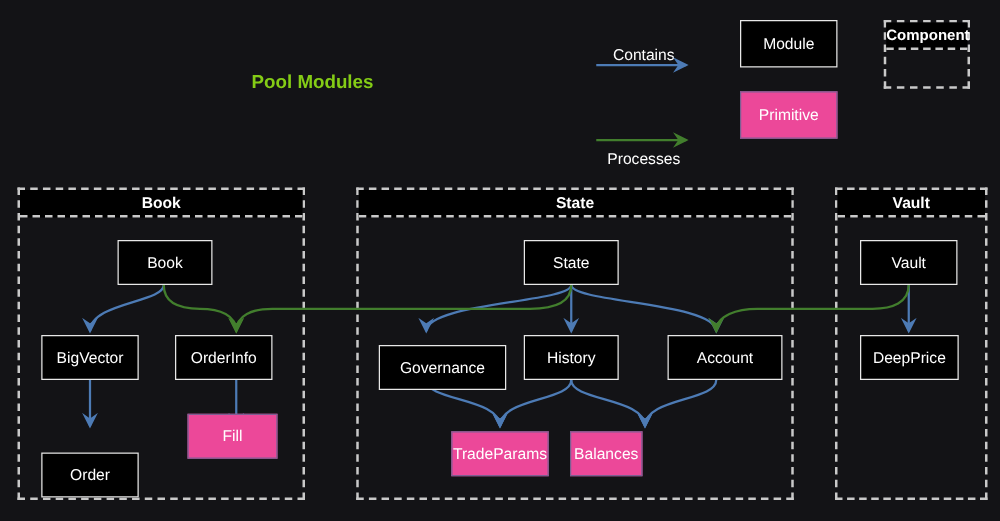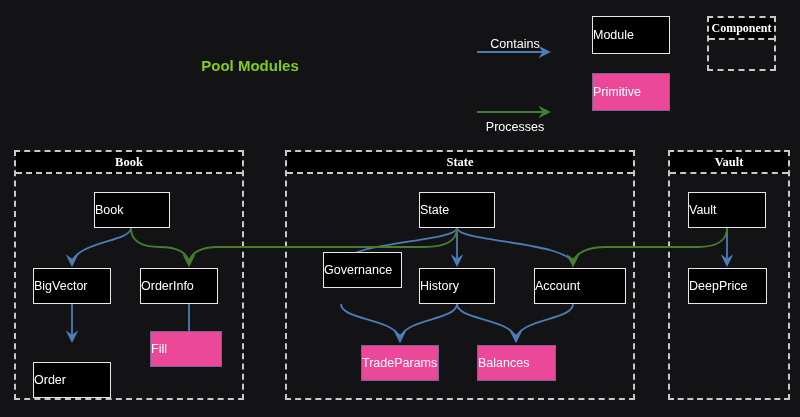--- a/index.html
+++ b/index.html
@@ -15,34 +15,33 @@
     color:#84cc16; font-weight:bold; font-size:15px; text-align:center;
   }
   .legend-label {
     position:absolute; width:80px; text-align:center;
     color:#ffffff; font-size:12.5px;
   }
   .container {
     position:absolute;
     border:2px dashed #c9c9c9;
     box-sizing:border-box;
-    font-family:Liberation Serif, serif;
   }
   .container-header {
     background:#000000;
     border-bottom:2px dashed #c9c9c9;
     height:20px; line-height:20px;
     text-align:center; color:#ffffff;
     font-weight:bold; font-size:12.5px;
   }
   .node {
     position:absolute; height:36px; box-sizing:border-box;
     background:#000000; border:1.5px solid #e8e8e8;
     color:#ffffff; font-size:12.5px;
-    display:flex; align-items:center; justify-content:flex-start;
+    display:flex; align-items:center; justify-content:center;
     z-index:3;
   }
   .node.primitive {
     background:#ec4899;
     border-color:#7d5f93;
   }
   #edge-layer { position:absolute; left:0; top:0; z-index:2; }
   .edge { fill:none; stroke-width:1.8px; }
   .edge.contains { stroke:#4d7bb5; }
   .edge.processes { stroke:#427e2d; }
@@ -119,33 +118,33 @@
 <div class="node" style="left:33px; top:362px; width:78px;">
   <span>Order</span>
 </div>
 <div class="node primitive" style="left:150px; top:331px; width:72px;">
   <span>Fill</span>
 </div>
 
 <div class="node" style="left:419px; top:192px; width:76px;">
   <span>State</span>
 </div>
-<div class="node" style="left:303px; top:252px; width:79px;margin-left:20px;">
+<div class="node" style="left:303px; top:276px; width:102px;">
   <span>Governance</span>
 </div>
 <div class="node" style="left:419px; top:268px; width:76px;">
   <span>History</span>
 </div>
 <div class="node" style="left:534px; top:268px; width:92px;">
   <span>Account</span>
 </div>
 <div class="node primitive" style="left:361px; top:345px; width:78px;">
   <span>TradeParams</span>
 </div>
-<div class="node primitive" style="left:477px; top:345px; width:79px;">
+<div class="node primitive" style="left:456px; top:345px; width:58px;">
   <span>Balances</span>
 </div>
 
 <div class="node" style="left:688px; top:192px; width:78px;">
   <span>Vault</span>
 </div>
 <div class="node" style="left:688px; top:268px; width:79px;">
   <span>DeepPrice</span>
 </div>
 

